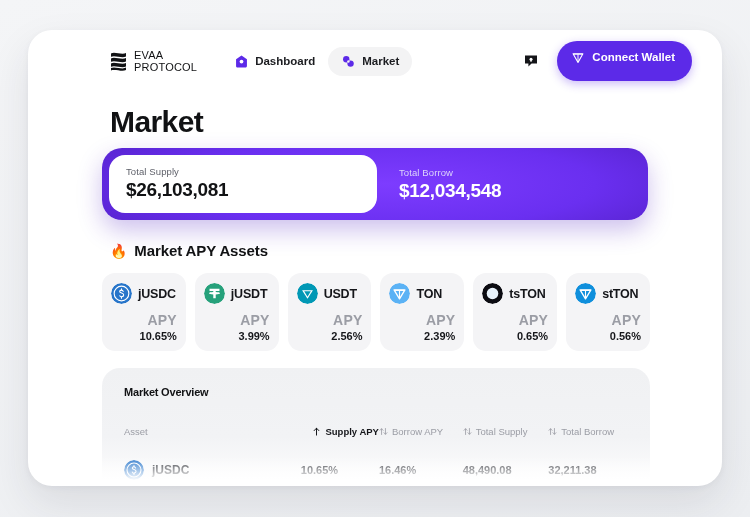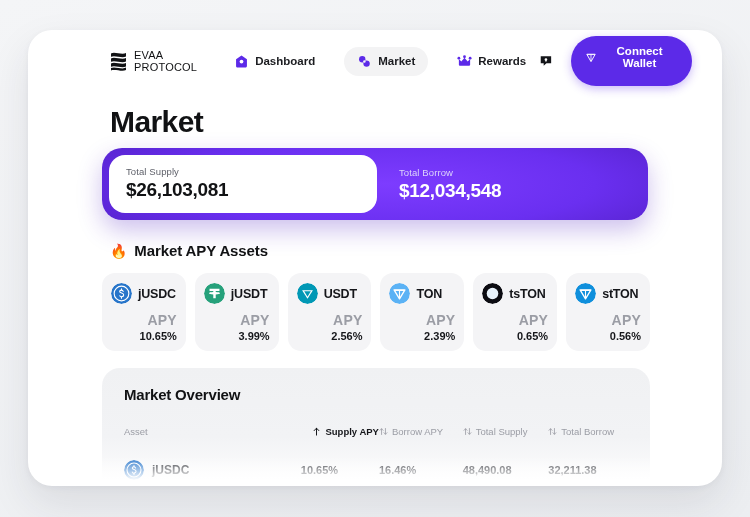--- a/index.html
+++ b/index.html
@@ -31,21 +31,21 @@
     width: 100%; height: 62px;
     display: flex; align-items: center;
     padding: 0 30px 0 82px;
   }
   .brand { display: flex; align-items: center; gap: 7px; }
   .brand-mark { width: 17px; height: 20px; display: block; }
   .brand-text {
     font-size: 11px; font-weight: 400; line-height: 1.12;
     letter-spacing: .2px; color: #111214; white-space: pre-line;
   }
-  .nav { display: flex; align-items: flex-start; gap: 16px; margin-left: 24px; }
+  .nav { display: flex; align-items: flex-start; gap: 0; margin-left: 24px; }
   .nav-item {
     display: flex; align-items: center; gap: 6px;
     padding: 7px 13px; border-radius: 999px;
     font-size: 11.5px; font-weight: 600; color: #1b1c20;
     cursor: pointer; background: transparent;
   }
   .nav-item.active { background: #f3f3f4; }
   .nav-ico { width: 15px; height: 15px; flex: none; display: block; }
 
   .topbar-right { margin-left: auto; display: flex; align-items: center; gap: 18px; }
@@ -119,21 +119,21 @@
   
   .overview {
     position: absolute; left: 74px; top: 338px;
     width: 548px; height: 118px;
     border-radius: 18px 18px 0 0;
     background: linear-gradient(180deg,#f0f1f3 0%,#f2f3f5 58%,#fafafb 88%,#ffffff 100%);
     overflow: hidden;
   }
   .ov-title {
     position: absolute; left: 22px; top: 18px;
-    font-size: 15px; font-weight: 800; letter-spacing: -.2px; color: #111214;
+    font-size: 11px; font-weight: 800; letter-spacing: -.2px; color: #111214;
   }
   .tbl-head {
     position: absolute; left: 0; top: 58px; width: 100%;
     display: flex; align-items: center; padding: 0 18px 0 22px;
     font-size: 9.5px;
   }
   .th { display: flex; align-items: center; gap: 4px; color: #9b9da5; font-weight: 500; cursor: pointer; }
   .th.active { color: #15161a; font-weight: 700; }
   .th svg { width: 9px; height: 9px; display: block; }
   .c-asset { width: 190px; }
@@ -186,29 +186,20 @@
 
         <div class="nav-item active">
           <svg class="nav-ico" viewBox="0 0 16 16">
             <circle cx="5.6" cy="5.6" r="3.4" fill="#5c2ae8"></circle>
             <circle cx="10.2" cy="10.2" r="3.4" fill="#5c2ae8"></circle>
             <circle cx="7.9" cy="7.9" r="1.3" fill="#f3f3f4"></circle>
           </svg>
           <span>Market</span>
         </div>
 
-        <div class="nav-item">
-          <svg class="nav-ico" viewBox="0 0 16 16">
-            <path d="M2 5.2 4.6 8l3.4-4 3.4 4L14 5.2v6.2c0 .6-.5 1-1 1H3c-.6 0-1-.4-1-1z" fill="#5c2ae8"></path>
-            <circle cx="2" cy="4.4" r="1.5" fill="#5c2ae8"></circle>
-            <circle cx="14" cy="4.4" r="1.5" fill="#5c2ae8"></circle>
-            <circle cx="8" cy="2.9" r="1.5" fill="#5c2ae8"></circle>
-          </svg>
-          <span>Rewards</span>
-        </div>
       </nav>
 
       <div class="topbar-right">
         <svg class="bell" viewBox="0 0 16 16">
           <path d="M2 2.4h12v8.2H8.6L5.4 13.6v-3H2z" fill="#141519"></path>
           <circle cx="8" cy="6.2" r="1.5" fill="#fff"></circle>
           <rect x="7.3" y="6" width="1.4" height="2.7" fill="#fff"></rect>
         </svg>
         <button class="connect-btn">
           <svg viewBox="0 0 16 16">

